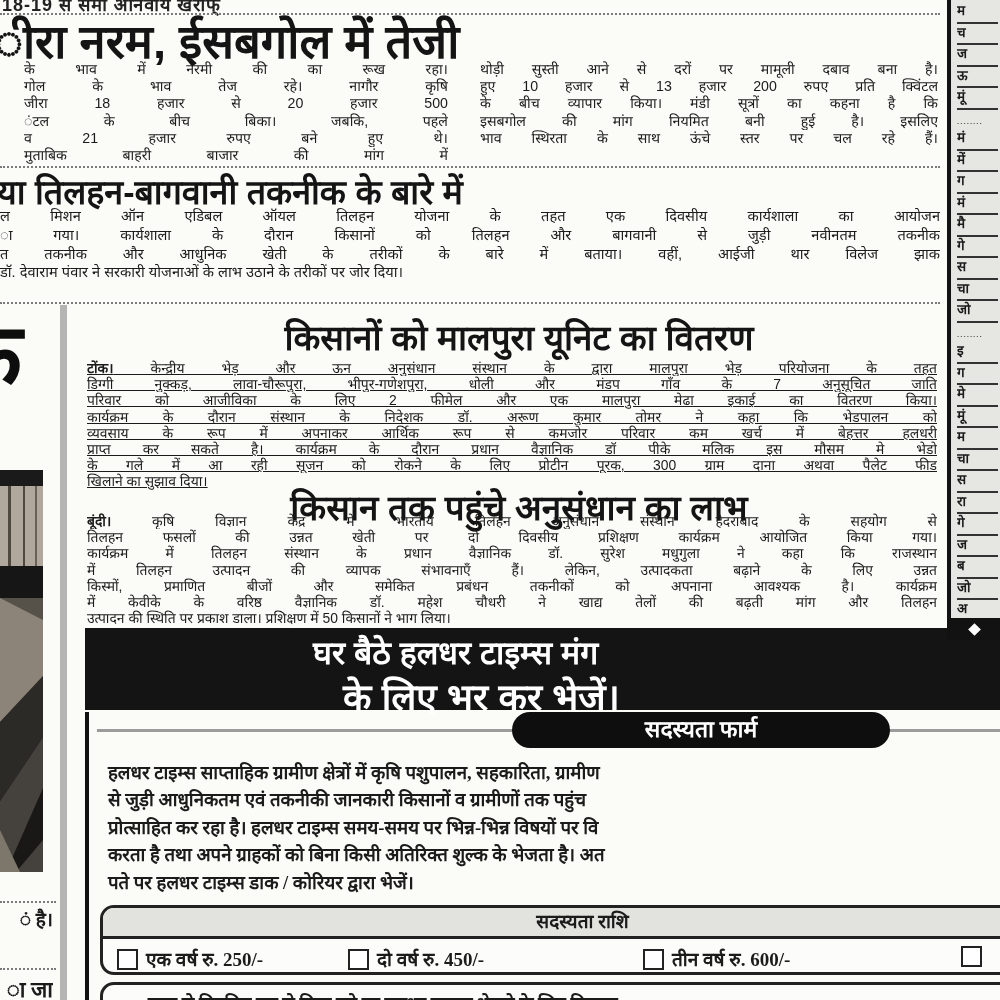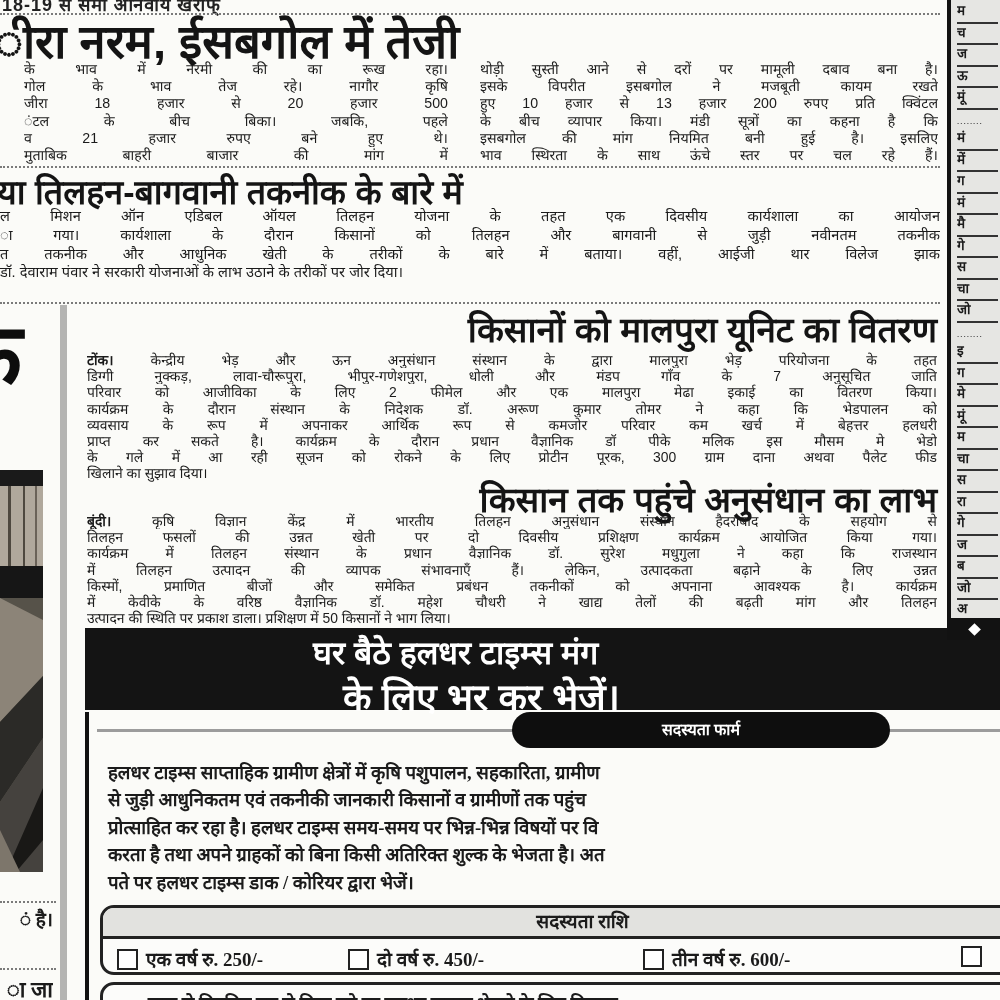--- a/index.html
+++ b/index.html
@@ -16,38 +16,38 @@
   .colR{position:absolute;left:456px;top:61px;width:482px;}
   .colL>div,.colR>div{height:17.2px;font-size:14.2px;line-height:17.2px;white-space:nowrap;
       overflow:hidden;text-align:justify;text-align-last:justify;padding-left:24px;}
   
   .h2{position:absolute;left:-3px;top:168px;margin:0;font-size:34px;font-weight:600;
       white-space:nowrap;color:#141414;}
   .a2body{position:absolute;left:0;top:207px;width:940px;}
   .a2body>div{height:18.8px;font-size:14.6px;line-height:18.8px;white-space:nowrap;
       overflow:hidden;text-align:justify;text-align-last:justify;}
   
-  .h3{position:absolute;margin:0;left:85px;width:852px;text-align:right;font-size:35px;
+  .h3{position:absolute;margin:8px;left:85px;width:852px;text-align:center;font-size:35px;
       font-weight:600;white-space:nowrap;color:#141414;}
   .abody{position:absolute;left:87px;width:850px;}
   .abody>div{height:16.2px;font-size:13.9px;line-height:16.2px;white-space:nowrap;
       overflow:hidden;text-align:justify;text-align-last:justify;}
   .a2body>div:last-child,.abody>div:last-child{text-align-last:left;}
   .abody b{font-weight:bold;}
   
   .banner{position:absolute;left:85px;top:628px;width:915px;height:82px;background:#141414;}
   .banner .l1{position:absolute;left:228px;top:2px;font-size:32px;font-weight:bold;
       color:#fff;white-space:nowrap;}
   .banner .l2{position:absolute;left:258px;top:42px;font-size:37px;font-weight:bold;
       color:#fff;white-space:nowrap;}
   
   .formborder{position:absolute;left:85px;top:712px;width:4px;height:288px;background:#111;}
   .grayline{position:absolute;left:97px;top:729px;width:903px;height:3px;background:#9c9c9c;}
   .pill{position:absolute;left:512px;top:712px;width:378px;height:36px;background:#0e0e0e;
-      border-radius:19px;color:#fff;text-align:center;font-size:16px;font-weight:bold;
+      border-radius:19px;color:#fff;text-align:center;font-size:23px;font-weight:bold;
       line-height:36px;font-family:"Liberation Serif",serif;}
   .fpara{position:absolute;left:108px;top:759px;width:902px;}
   .fpara>div{height:27.4px;font-size:18.6px;line-height:27.4px;font-weight:bold;
       white-space:nowrap;overflow:visible;font-family:"Liberation Serif",serif;}
   .feebox{position:absolute;left:100px;top:905px;width:915px;height:70px;border:3px solid #222;
       border-radius:14px;overflow:hidden;background:#fcfcfa;box-sizing:border-box;}
   .feehead{height:28px;background:#e2e2df;border-bottom:3px solid #222;text-align:center;
       font-weight:bold;font-size:19px;line-height:28px;text-indent:50px;
       font-family:"Liberation Serif",serif;}
   .feeopts{position:relative;height:36px;}
@@ -91,39 +91,38 @@
   <div class="colL">
       <div>के भाव में नरमी की का रूख रहा।</div>
       <div>गोल के भाव तेज रहे। नागौर कृषि</div>
       <div>जीरा 18 हजार से 20 हजार 500</div>
       <div>ंटल के बीच बिका। जबकि, पहले</div>
       <div>व 21 हजार रुपए बने हुए थे।</div>
       <div>मुताबिक बाहरी बाजार की मांग में</div>
     </div>
   <div class="colR">
       <div>थोड़ी सुस्ती आने से दरों पर मामूली दबाव बना है।</div>
-      <div>इसके विपरीत इसबगोल ने मजबूती कायम रखते</div>
       <div>हुए 10 हजार से 13 हजार 200 रुपए प्रति क्विंटल</div>
       <div>के बीच व्यापार किया। मंडी सूत्रों का कहना है कि</div>
       <div>इसबगोल की मांग नियमित बनी हुई है। इसलिए</div>
       <div>भाव स्थिरता के साथ ऊंचे स्तर पर चल रहे हैं।</div>
     </div>
   <div class="dash" style="top:166px;left:0;width:940px;"></div>
 
   <h2 class="h2">या तिलहन-बागवानी तकनीक के बारे में</h2>
   <div class="a2body">
       <div>ल मिशन ऑन एडिबल ऑयल तिलहन योजना के तहत एक दिवसीय कार्यशाला का आयोजन</div>
       <div>ा गया। कार्यशाला के दौरान किसानों को तिलहन और बागवानी से जुड़ी नवीनतम तकनीक</div>
       <div>त तकनीक और आधुनिक खेती के तरीकों के बारे में बताया। वहीं, आईजी थार विलेज झाक</div>
       <div>डॉ. देवाराम पंवार ने सरकारी योजनाओं के लाभ उठाने के तरीकों पर जोर दिया।</div>
     </div>
   <div class="dash" style="top:302px;left:0;width:940px;"></div>
 
   <h2 class="h3" style="top:305px;">किसानों को मालपुरा यूनिट का वितरण</h2>
-  <div class="abody" style="top:352px;">
+  <div class="abody" style="top:360px;text-decoration:underline;">
     <div><b>टोंक।</b><span> केन्द्रीय भेड़ और ऊन अनुसंधान संस्थान के द्वारा मालपुरा भेड़ परियोजना के तहत</span></div>
   <div>डिग्गी नुक्कड़, लावा-चौरूपुरा, भीपुर-गणेशपुरा, धोली और मंडप गाँव के 7 अनुसूचित जाति</div>
       <div>परिवार को आजीविका के लिए 2 फीमेल और एक मालपुरा मेढा इकाई का वितरण किया।</div>
       <div>कार्यक्रम के दौरान संस्थान के निदेशक डॉ. अरूण कुमार तोमर ने कहा कि भेडपालन को</div>
       <div>व्यवसाय के रूप में अपनाकर आर्थिक रूप से कमजोर परिवार कम खर्च में बेहत्तर हलधरी</div>
       <div>प्राप्त कर सकते है। कार्यक्रम के दौरान प्रधान वैज्ञानिक डॉ पीके मलिक इस मौसम मे भेडो</div>
       <div>के गले में आ रही सूजन को रोकने के लिए प्रोटीन पूरक, 300 ग्राम दाना अथवा पैलेट फीड</div>
       <div>खिलाने का सुझाव दिया।</div>
     </div>
 

